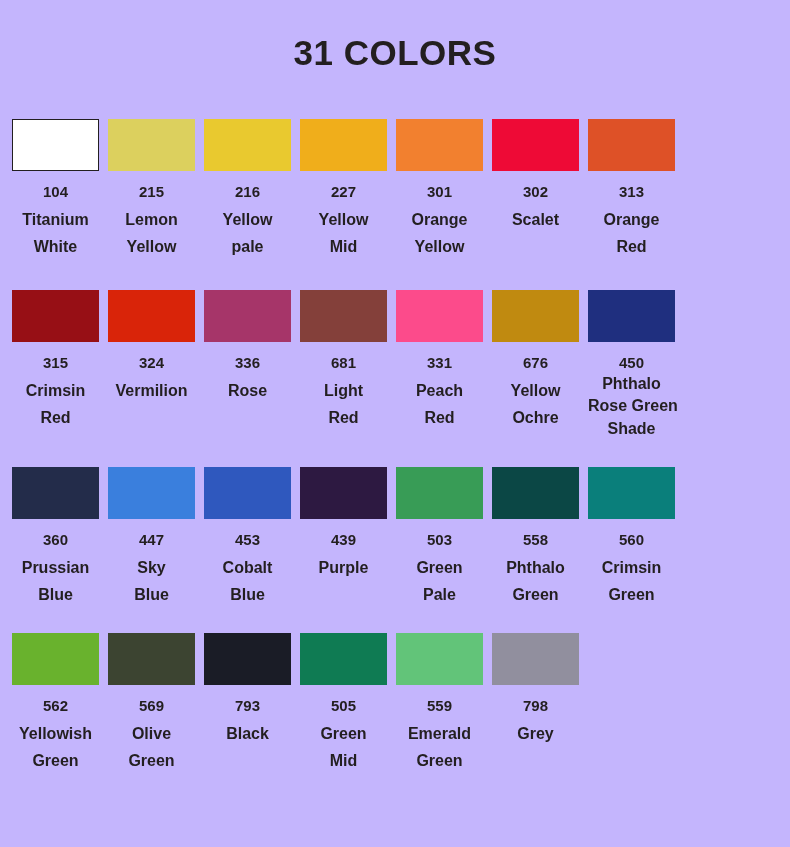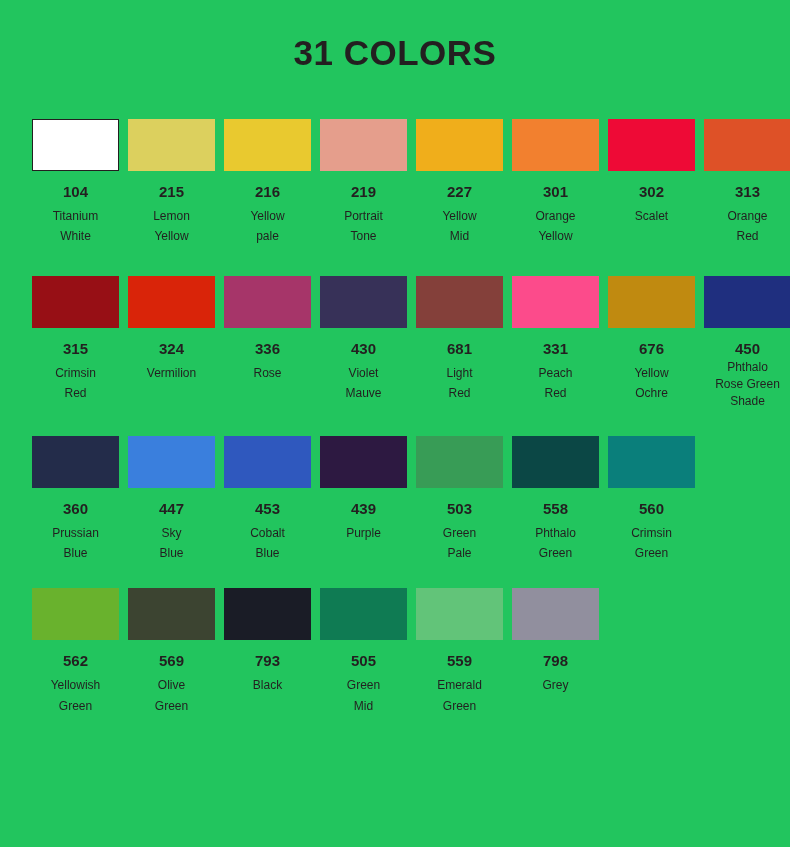--- a/index.html
+++ b/index.html
@@ -11,35 +11,35 @@
     width: 790px;
     height: 847px;
     font-family: "Liberation Sans", "DejaVu Sans", sans-serif;
     color: #231f20;
     overflow: hidden;
   }
   .page {
     position: relative;
     width: 790px;
     height: 847px;
-    background: #22c55e;
+    background: #c4b5fd;
   }
   .title {
     text-align: center;
     font-size: 35px;
     font-weight: bold;
     letter-spacing: 0.5px;
     color: #231f20;
     padding-top: 34px;
     margin: 0;
     line-height: 1.1;
   }
   .grid {
     margin-top: 46px;
-    padding-left: 32px;
+    padding-left: 12px;
     padding-right: 8px;
   }
   .row {
     display: flex;
     flex-direction: row;
     align-items: flex-start;
   }
   .row-1 { margin-bottom: 29px; }
   .row-2 { margin-bottom: 26px; }
   .row-3 { margin-bottom: 24px; }
@@ -62,22 +62,22 @@
   }
   .code {
     font-size: 15px;
     font-weight: bold;
     color: #231f20;
     margin-top: 13px;
     line-height: 1;
     text-align: center;
   }
   .cname {
-    font-size: 12px;
-    font-weight: normal;
+    font-size: 16px;
+    font-weight: bold;
     color: #231f20;
     text-align: center;
     line-height: 1.72;
     margin-top: 7px;
     width: 100%;
   }
   .cname.tight {
     line-height: 1.42;
     margin-top: 3px;
   }
@@ -113,28 +113,20 @@
         </div>
         <div class="cell">
           <div class="swatch" style="background: rgb(233, 201, 47);"></div>
           <div class="code">216</div>
           <div class="cname">
             <span class="ln">Yellow</span>
             <span class="ln">pale</span>
           </div>
         </div>
         <div class="cell">
-          <div class="swatch" style="background: rgb(229, 158, 140);"></div>
-          <div class="code">219</div>
-          <div class="cname">
-            <span class="ln">Portrait</span>
-            <span class="ln">Tone</span>
-          </div>
-        </div>
-        <div class="cell">
           <div class="swatch" style="background: rgb(240, 174, 27);"></div>
           <div class="code">227</div>
           <div class="cname">
             <span class="ln">Yellow</span>
             <span class="ln">Mid</span>
           </div>
         </div>
         <div class="cell">
           <div class="swatch" style="background: rgb(242, 128, 47);"></div>
           <div class="code">301</div>
@@ -173,28 +165,20 @@
           <div class="code">324</div>
           <div class="cname">
             <span class="ln">Vermilion</span>
           </div>
         </div>
         <div class="cell">
           <div class="swatch" style="background: rgb(166, 53, 105);"></div>
           <div class="code">336</div>
           <div class="cname">
             <span class="ln">Rose</span>
-          </div>
-        </div>
-        <div class="cell">
-          <div class="swatch" style="background: rgb(55, 49, 88);"></div>
-          <div class="code">430</div>
-          <div class="cname">
-            <span class="ln">Violet</span>
-            <span class="ln">Mauve</span>
           </div>
         </div>
         <div class="cell">
           <div class="swatch" style="background: rgb(132, 64, 58);"></div>
           <div class="code">681</div>
           <div class="cname">
             <span class="ln">Light</span>
             <span class="ln">Red</span>
           </div>
         </div>

